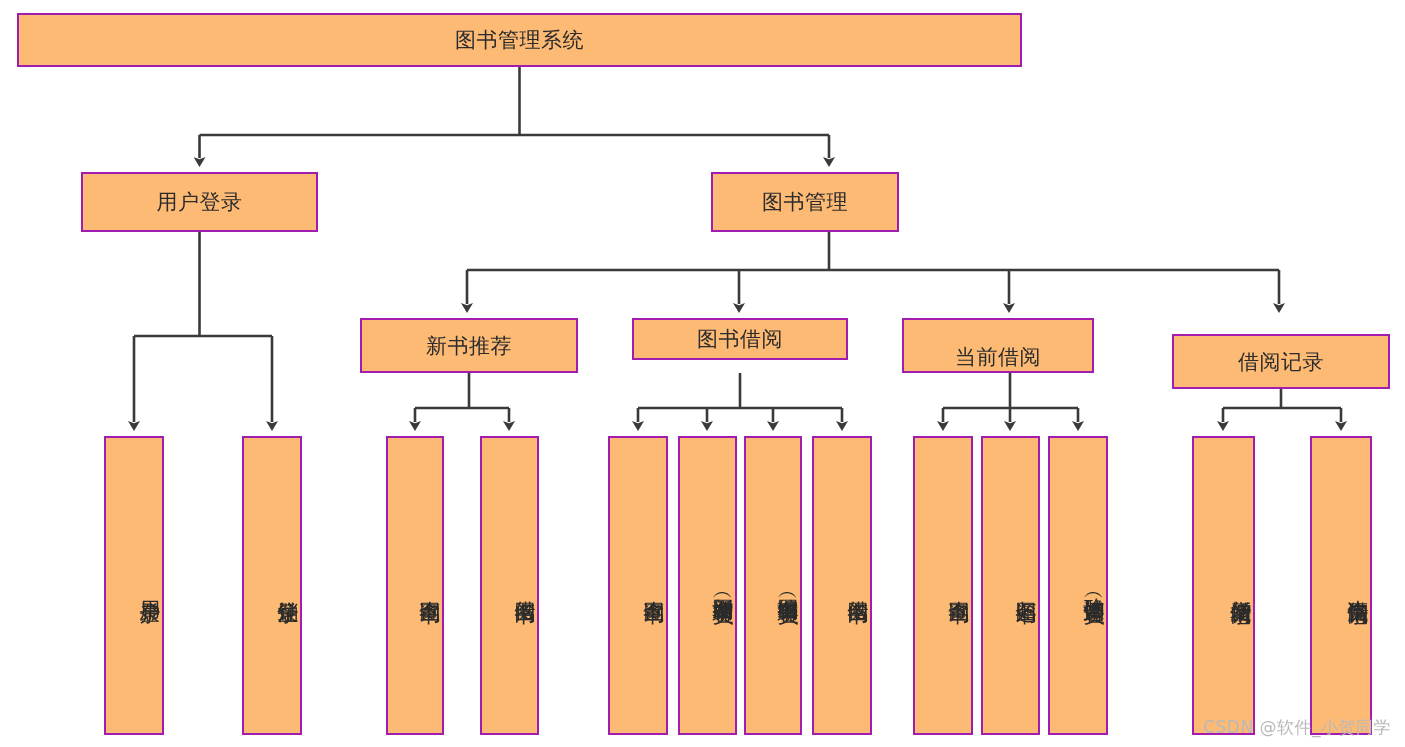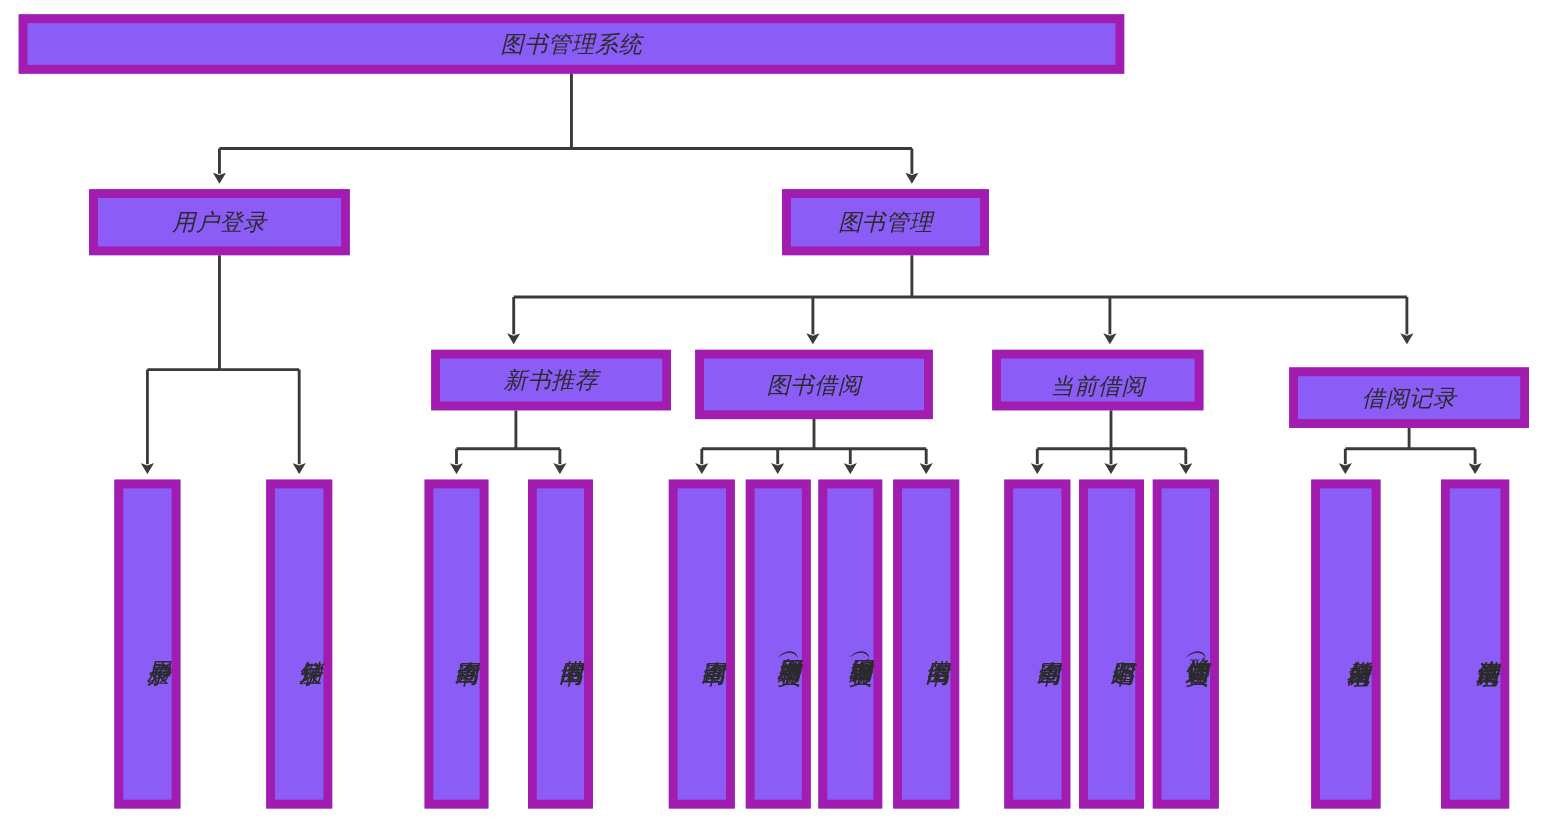--- a/index.html
+++ b/index.html
@@ -13,27 +13,26 @@
   #canvas {
     position: relative;
     width: 1405px;
     height: 747px;
     background: #ffffff;
     overflow: hidden;
   }
   .node {
     position: absolute;
     box-sizing: border-box;
-    border: 8px solid #a21caf;
-    background: #8b5cf6;
+    border: 2px solid #a21caf;
+    background: #fdba74;
     display: flex;
     align-items: center;
     justify-content: center;
     color: #2b2b2b;
-    font-style: italic;
   }
   .node.horiz {
     font-size: 21px;
     letter-spacing: 0.5px;
   }
   .node.vert {
     writing-mode: vertical-rl;
     text-orientation: upright;
     font-size: 21px;
     line-height: 1.18;
@@ -127,24 +126,24 @@
     <span>图书管理系统</span>
   </div>
 
   <div class="node horiz" style="left:81px;top:172px;width:237px;height:60px;">
     <span>用户登录</span>
   </div>
   <div class="node horiz" style="left:711px;top:172px;width:188px;height:60px;">
     <span>图书管理</span>
   </div>
 
-  <div class="node horiz" style="left:360px;top:318px;width:218px;height:55px;margin-left:32px;">
+  <div class="node horiz" style="left:360px;top:318px;width:218px;height:55px;">
     <span>新书推荐</span>
   </div>
-  <div class="node horiz" style="left:632px;top:318px;width:216px;height:63px;">
+  <div class="node horiz" style="left:632px;top:318px;width:216px;height:42px;">
     <span>图书借阅</span>
   </div>
   <div class="node horiz" style="left:902px;top:318px;width:192px;height:55px;align-items:flex-end;">
     <span>当前借阅</span>
   </div>
   <div class="node horiz" style="left:1172px;top:318px;width:218px;height:55px;margin-top:16px;">
     <span>借阅记录</span>
   </div>
 
   <div class="node vert" style="left:104px;top:436px;width:60px;height:299px;">
@@ -184,13 +183,14 @@
     <span class="vlabel">确认归还（管理员）</span>
   </div>
 
   <div class="node vert" style="left:1192px;top:436px;width:63px;height:299px;">
     <span class="vlabel">新增借阅记录</span>
   </div>
   <div class="node vert" style="left:1310px;top:436px;width:62px;height:299px;">
     <span class="vlabel">查询借阅记录</span>
   </div>
 
+  <div id="watermark">CSDN @软件_小贺同学</div>
 </div>
 
 </body></html>

